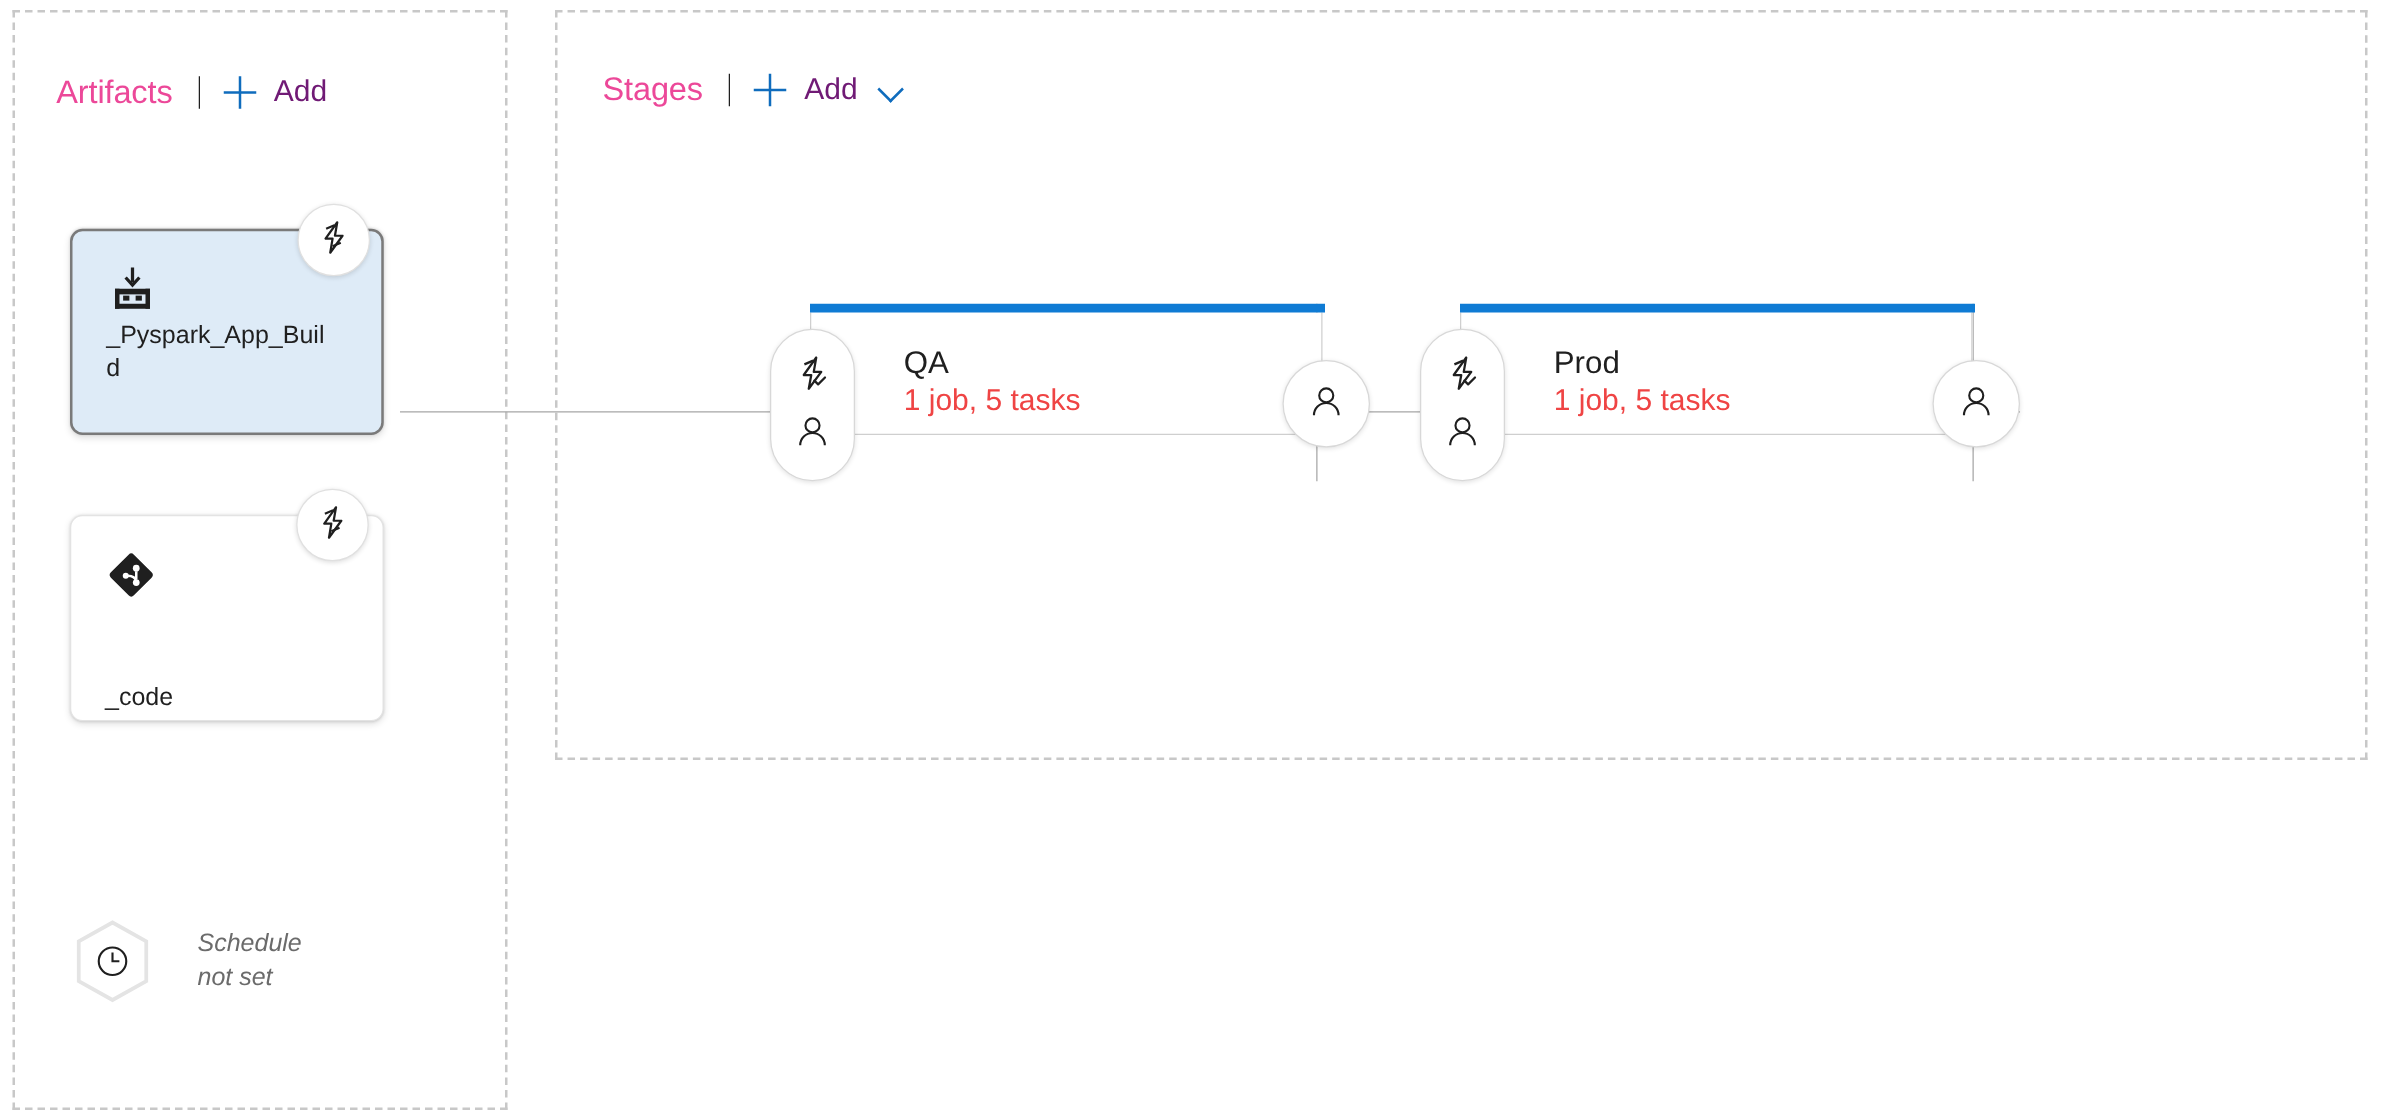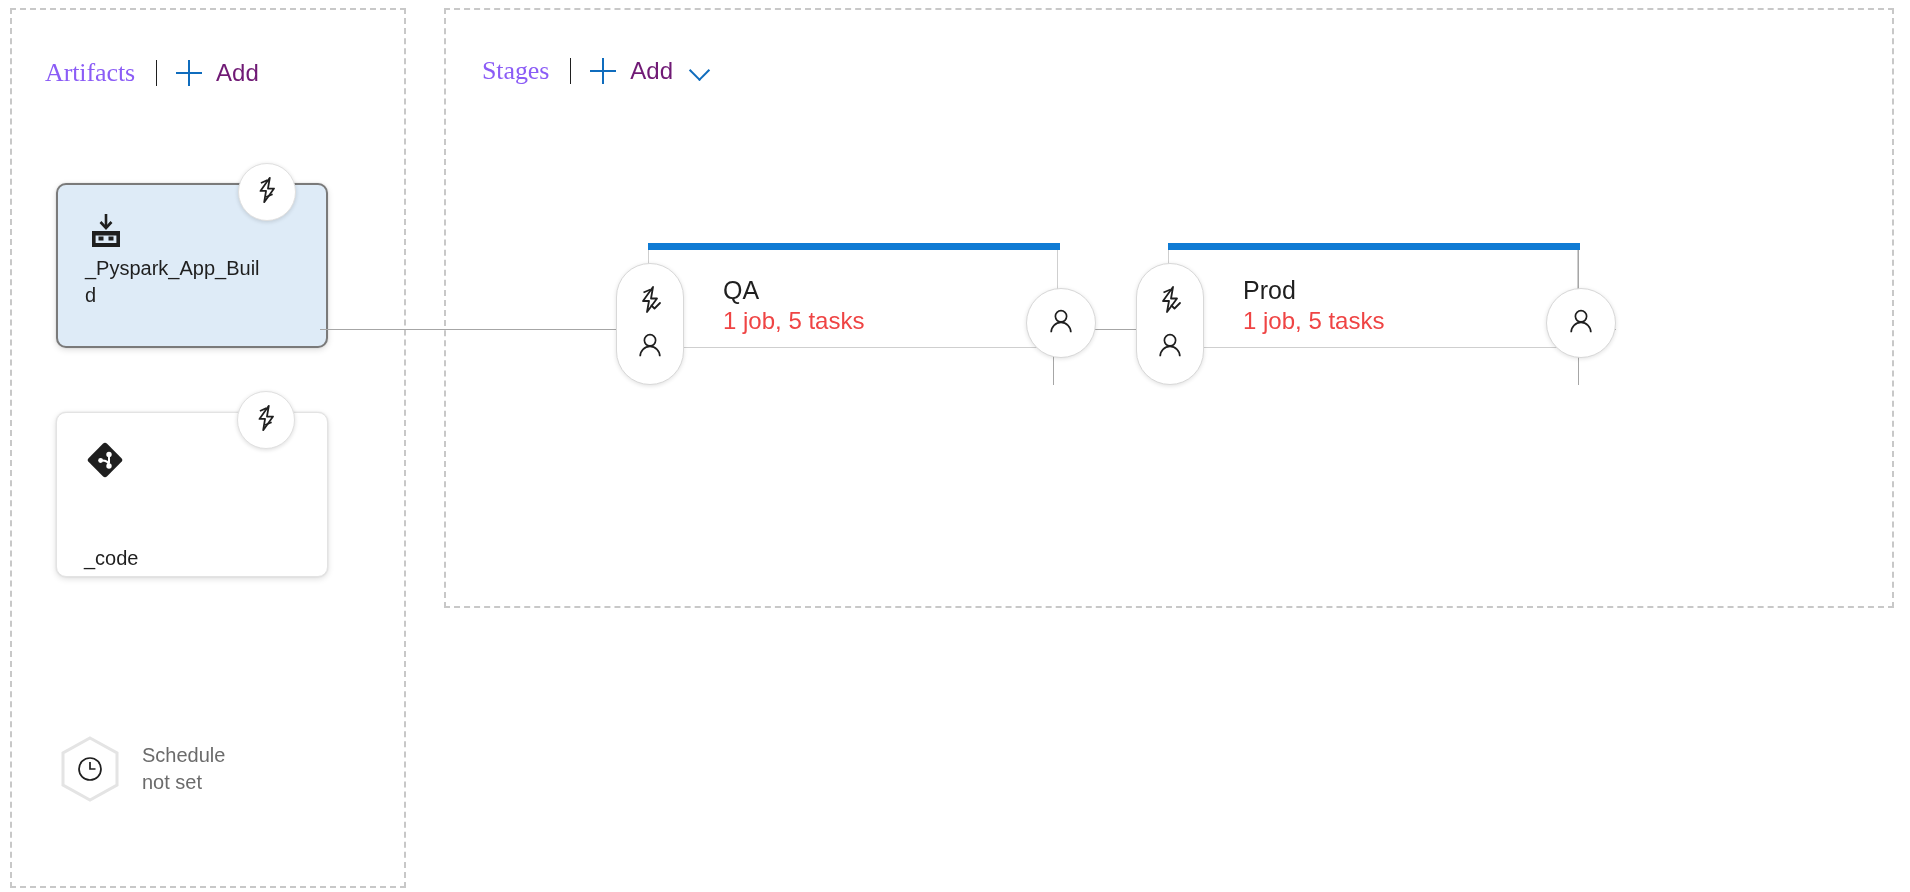--- a/index.html
+++ b/index.html
@@ -43,23 +43,22 @@
     display: flex;
     align-items: center;
     white-space: nowrap;
   }
   #artifacts-head { left: 45px;  top: 58px; }
   #stages-head    { left: 482px; top: 56px; text-align: center; }
 
   .panel-title {
     font-size: 26px;
     font-weight: 400;
-    color: #8b5cf6;
+    color: #ec4899;
     letter-spacing: -0.1px;
-    font-family: Liberation Serif, serif;
   }
   .head-divider {
     display: inline-block;
     width: 1px;
     height: 26px;
     background: #1f1f1f;
     margin: 0 19px 0 21px;
   }
   .plus-icon {
     display: inline-block;
@@ -98,21 +97,21 @@
     width: 13px;
     height: 13px;
     border-right: 2px solid #0f6cbd;
     border-bottom: 2px solid #0f6cbd;
     transform: rotate(45deg);
   }
 
   
   .artifact-card {
     position: absolute;
-    width: 272px;
+    width: 251px;
     height: 165px;
     border-radius: 10px;
     box-sizing: border-box;
     box-shadow: 0 2px 6px rgba(0,0,0,0.13), 0 0 2px rgba(0,0,0,0.12);
     background: #ffffff;
     border: 1px solid #e3e3e3;
   }
   .artifact-card.selected {
     background: #deebf7;
     border: 2px solid #7a7a7a;
@@ -158,24 +157,25 @@
   
   #schedule-row {
     position: absolute;
     left: 58px;
     top: 735px;
     display: flex;
     align-items: center;
   }
   #schedule-hex { width: 64px; height: 68px; flex: 0 0 auto; }
   #schedule-text {
-    margin-left: 20px;
+    margin-left: 36px;
     font-size: 20px;
     line-height: 27px;
     color: #6b6b6b;
+    font-style: italic;
   }
 
   
   .stage-card {
     position: absolute;
     width: 410px;
     height: 98px;
     background: #ffffff;
     border: 1px solid #cfcfcf;
     border-top: none;

